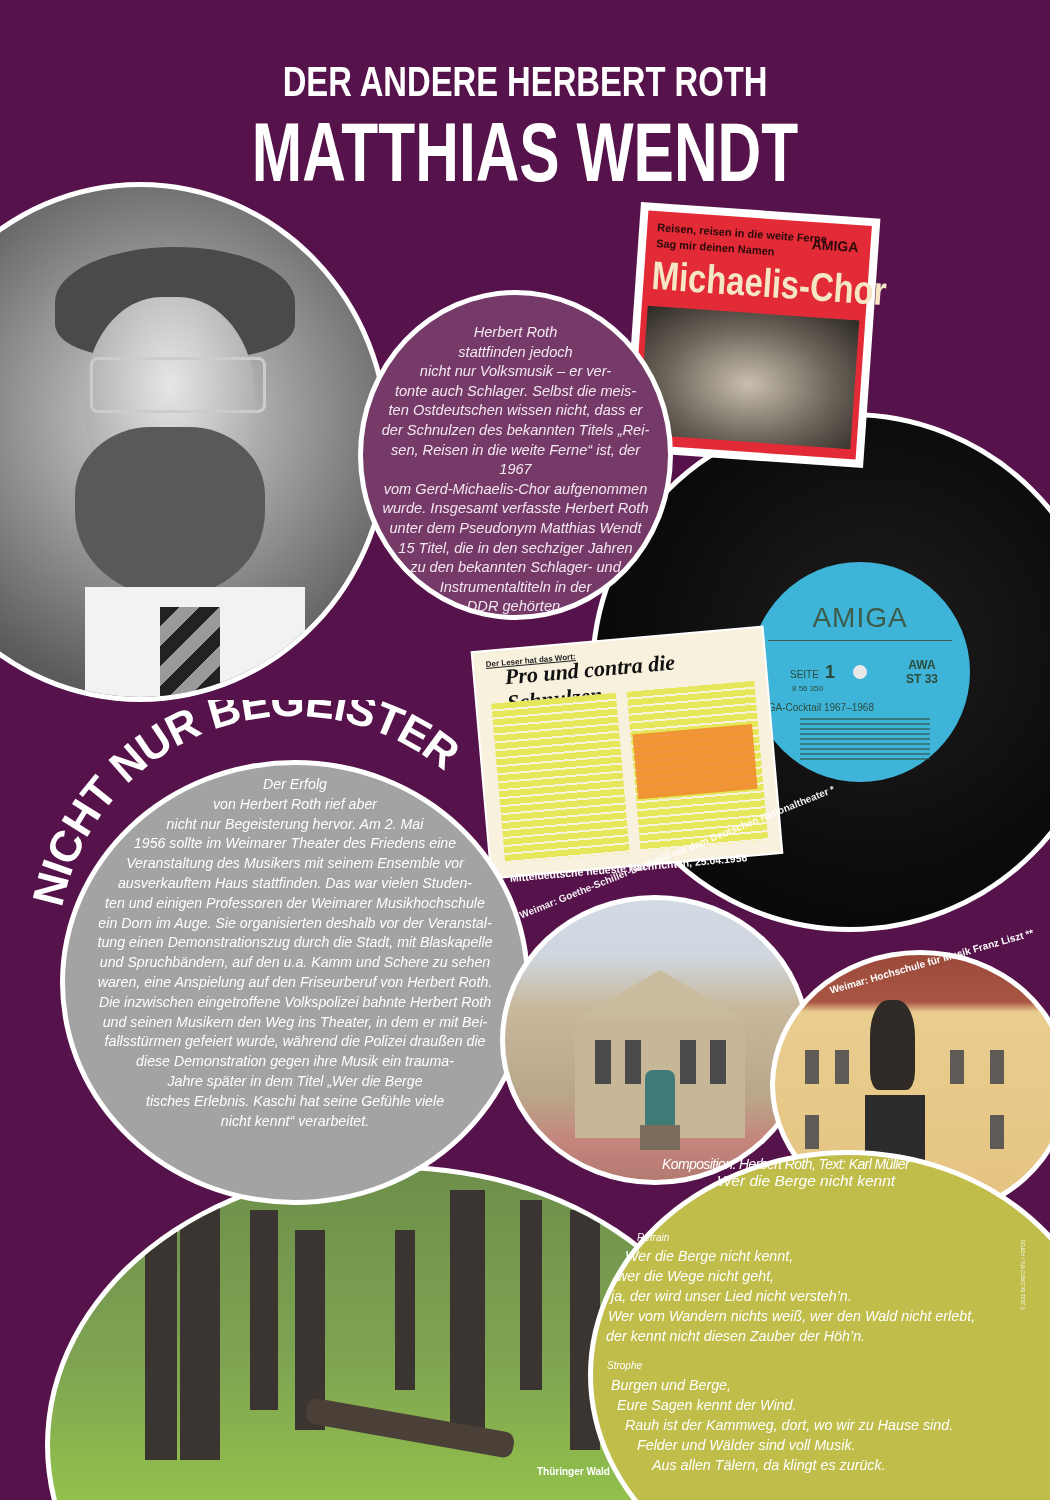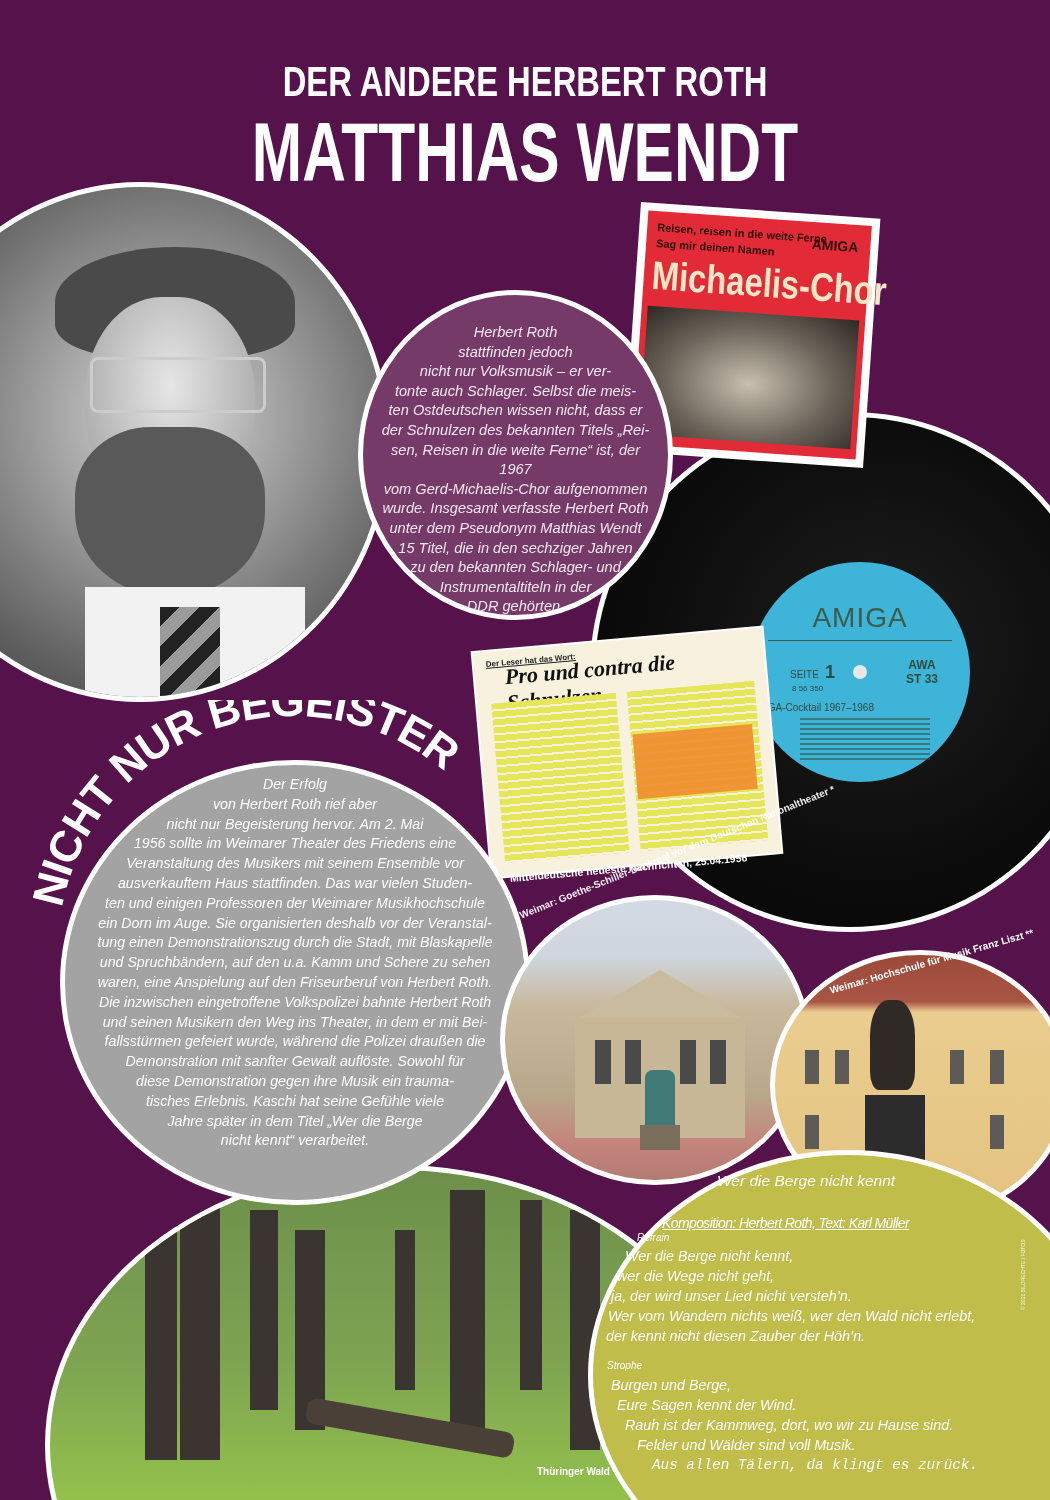--- a/index.html
+++ b/index.html
@@ -82,21 +82,21 @@
     
     .forest { left:45px; top:1165px; width:700px; height:560px; background:linear-gradient(180deg, #6d8f4a 0%, #7ea452 35%, #92c14b 60%, #6ea236 100%); }
     .forest .trunk { position:absolute; background:#3a3530; }
     .forest .log { position:absolute; left:255px; top:245px; width:210px; height:26px; background:#4b4038; transform:rotate(10deg); border-radius:10px; }
     .caption-forest { left:537px; top:1466px; color:#fff; font-size:10px; font-weight:bold; }
 
     
     .lyrics { left:588px; top:1150px; width:520px; height:450px; background:#c0bd4b; }
     .lyr { position:absolute; color:#fff; font-style:italic; white-space:nowrap; }
     .lyr-title { left:705px; top:1172px; font-size:15.5px; font-weight:normal;margin-left:12px; }
-    .lyr-credit { left:662px; top:1215px; font-size:14px; letter-spacing:-0.6px;text-decoration:underline; }
+    .lyr-credit { left:662px; top:1156px; font-size:14px; letter-spacing:-0.6px; }
     .lyr-small { font-size:10px; }
     .lyr-line { font-size:14.3px; }
 
     .side-credit { left:1020px; top:1310px; color:#fff; font-size:5px; transform:rotate(-90deg); transform-origin:left top; white-space:nowrap; width:200px; opacity:0.9; }
   </style>
 </head>
 <body>
 
 <div class="abs title-sub">DER ANDERE HERBERT ROTH</div>
 <div class="abs title-main">MATTHIAS WENDT</div>
@@ -186,24 +186,23 @@
     <span>Veranstaltung des Musikers mit seinem Ensemble vor</span>
     <span>ausverkauftem Haus stattfinden. Das war vielen Studen-</span>
     <span>ten und einigen Professoren der Weimarer Musikhochschule</span>
     <span>ein Dorn im Auge. Sie organisierten deshalb vor der Veranstal-</span>
     <span>tung einen Demonstrationszug durch die Stadt, mit Blaskapelle</span>
     <span>und Spruchbändern, auf den u.a. Kamm und Schere zu sehen</span>
     <span>waren, eine Anspielung auf den Friseurberuf von Herbert Roth.</span>
     <span>Die inzwischen eingetroffene Volkspolizei bahnte Herbert Roth</span>
     <span>und seinen Musikern den Weg ins Theater, in dem er mit Bei-</span>
     <span>fallsstürmen gefeiert wurde, während die Polizei draußen die</span>
-    <span>Demonstration mit sanfter Gewalt auflöste. Sowohl für</span>
     <span>diese Demonstration gegen ihre Musik ein trauma-</span>
+    <span>Jahre später in dem Titel „Wer die Berge</span>
     <span>tisches Erlebnis. Kaschi hat seine Gefühle viele</span>
-    <span>Jahre später in dem Titel „Wer die Berge</span>
     <span>nicht kennt“ verarbeitet.</span>
   </p>
 </div>
 
 <svg class="abs curve" viewBox="0 0 520 260">
   <defs>
     <path id="arcPath" d="M 62 208 A 235 235 0 0 1 452 78"></path>
   </defs>
   <text fill="#ffffff" font-family="Liberation Sans, sans-serif" font-weight="bold" font-size="44" letter-spacing="-1">
     <textPath href="#arcPath">NICHT NUR BEGEISTERUNG</textPath>
@@ -241,15 +240,15 @@
 <div class="abs lyr lyr-line" style="left:625px;top:1248px;">Wer die Berge nicht kennt,</div>
 <div class="abs lyr lyr-line" style="left:617px;top:1268px;">wer die Wege nicht geht,</div>
 <div class="abs lyr lyr-line" style="left:611px;top:1288px;">ja, der wird unser Lied nicht versteh’n.</div>
 <div class="abs lyr lyr-line" style="left:608px;top:1308px;">Wer vom Wandern nichts weiß, wer den Wald nicht erlebt,</div>
 <div class="abs lyr lyr-line" style="left:606px;top:1328px;">der kennt nicht diesen Zauber der Höh’n.</div>
 <div class="abs lyr lyr-small" style="left:607px;top:1360px;">Strophe</div>
 <div class="abs lyr lyr-line" style="left:611px;top:1377px;">Burgen und Berge,</div>
 <div class="abs lyr lyr-line" style="left:617px;top:1397px;">Eure Sagen kennt der Wind.</div>
 <div class="abs lyr lyr-line" style="left:625px;top:1417px;">Rauh ist der Kammweg, dort, wo wir zu Hause sind.</div>
 <div class="abs lyr lyr-line" style="left:637px;top:1437px;">Felder und Wälder sind voll Musik.</div>
-<div class="abs lyr lyr-line" style="left:652px;top:1457px;font-family:Liberation Mono, monospace;">Aus allen Tälern, da klingt es zurück.</div>
+<div class="abs lyr lyr-line" style="left:652px;top:1457px;">Aus allen Tälern, da klingt es zurück.</div>
 
 <div class="abs side-credit">© 2021 BILDRECHTE / FOTOS</div>
 
 </body></html>

